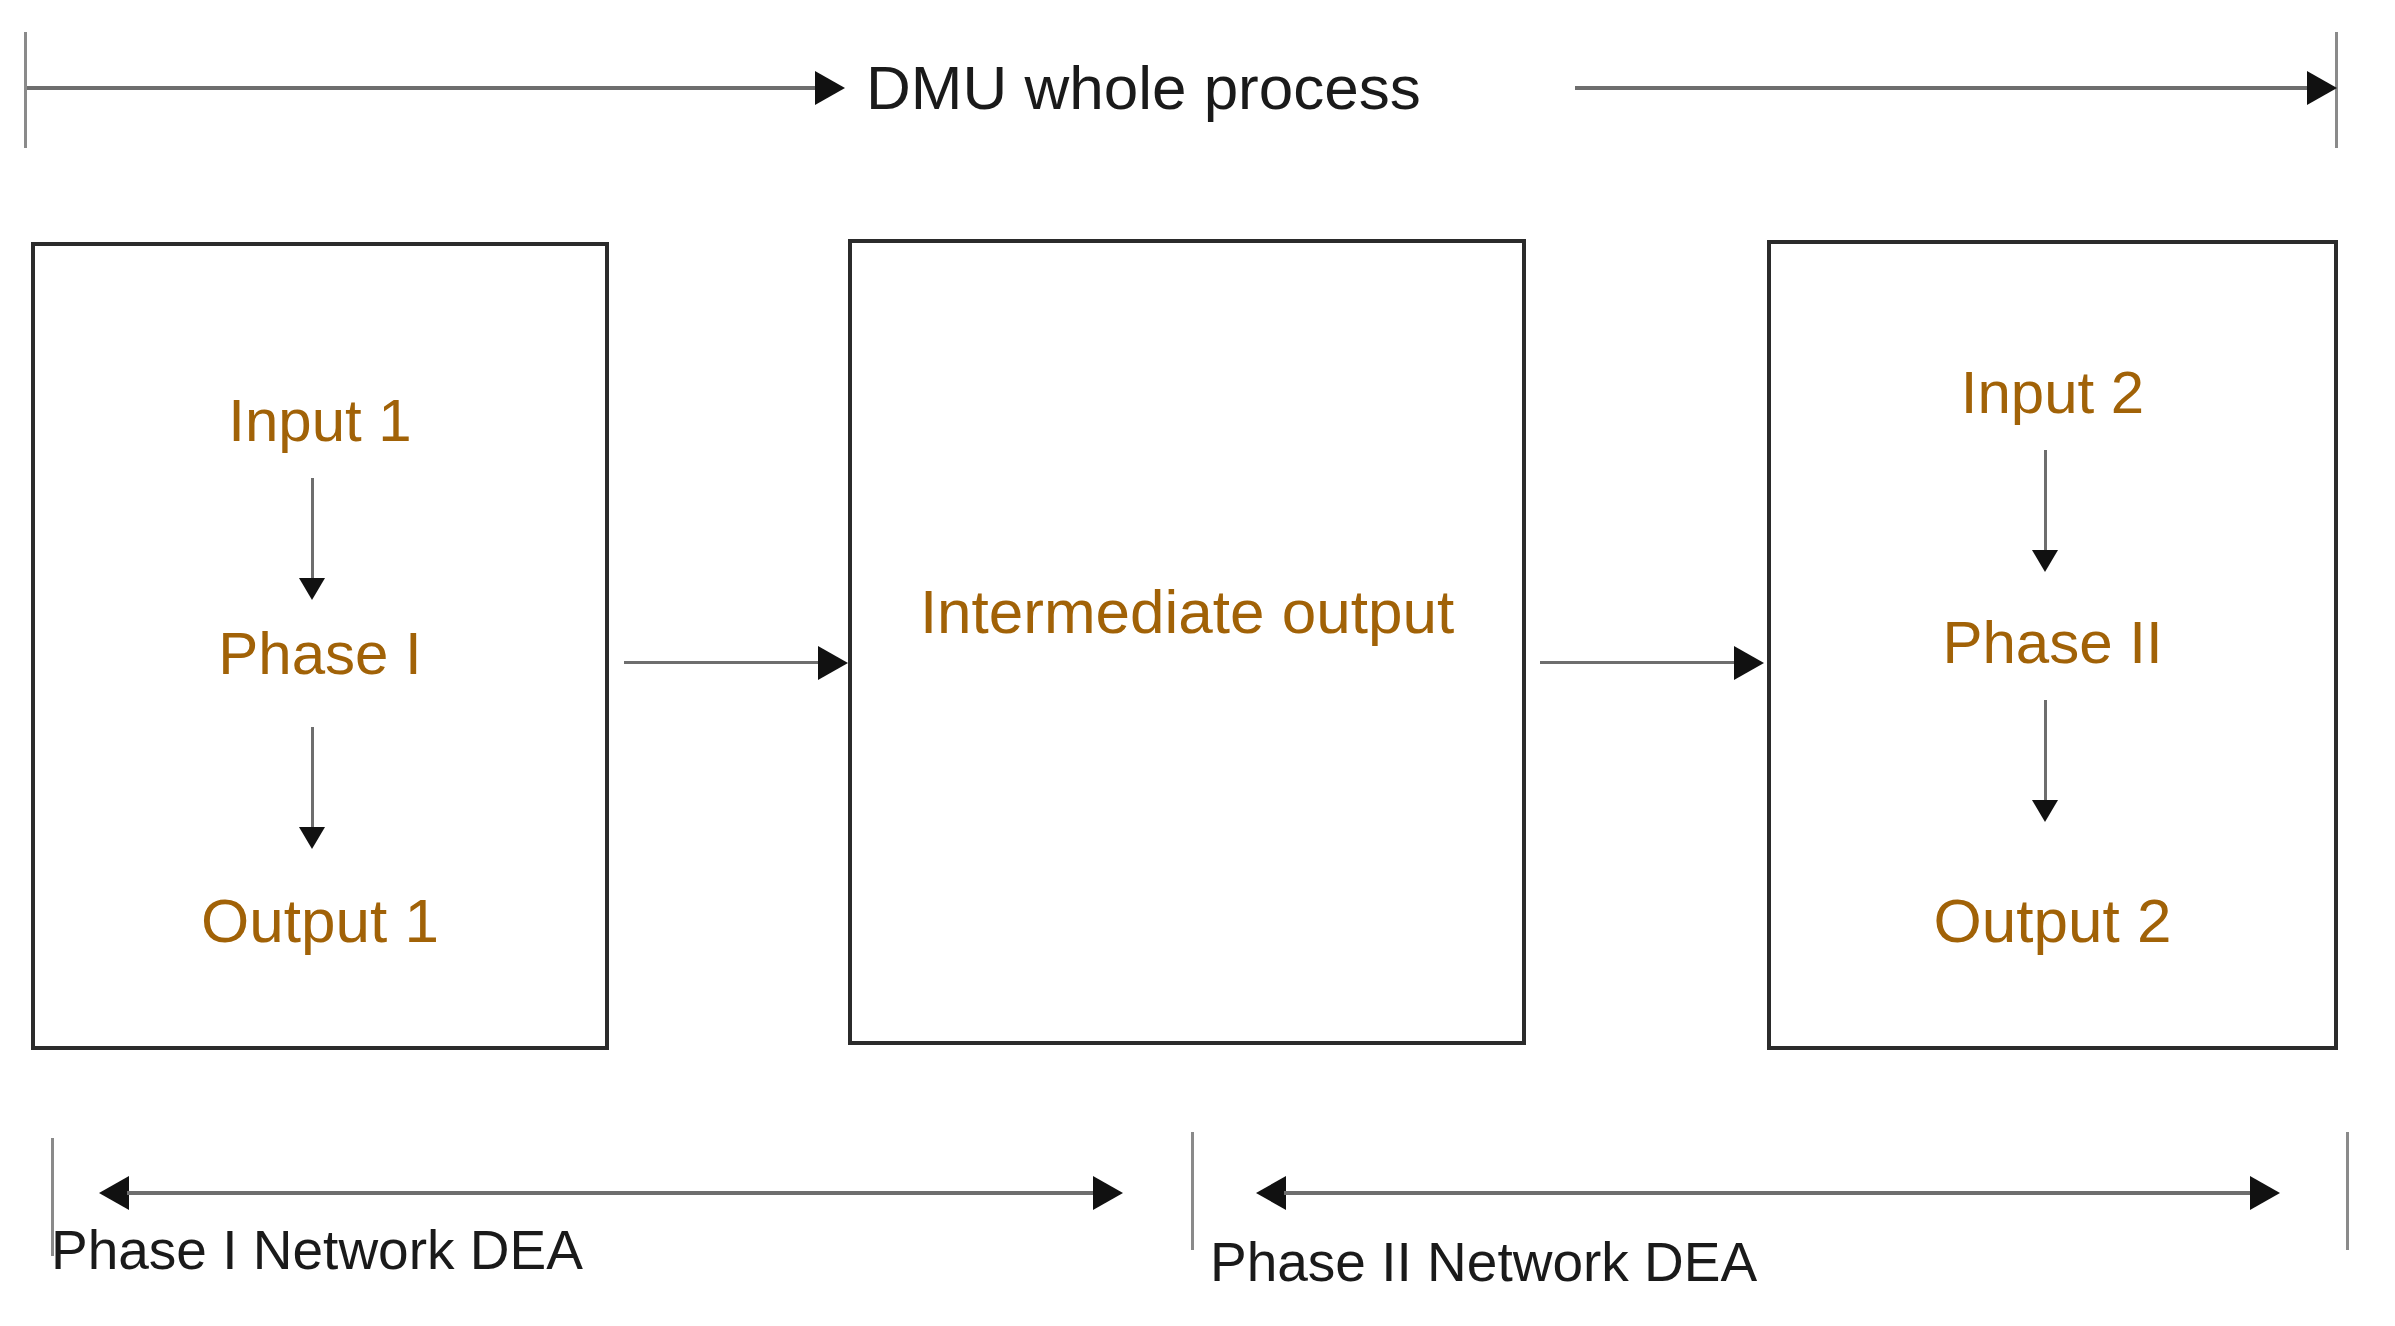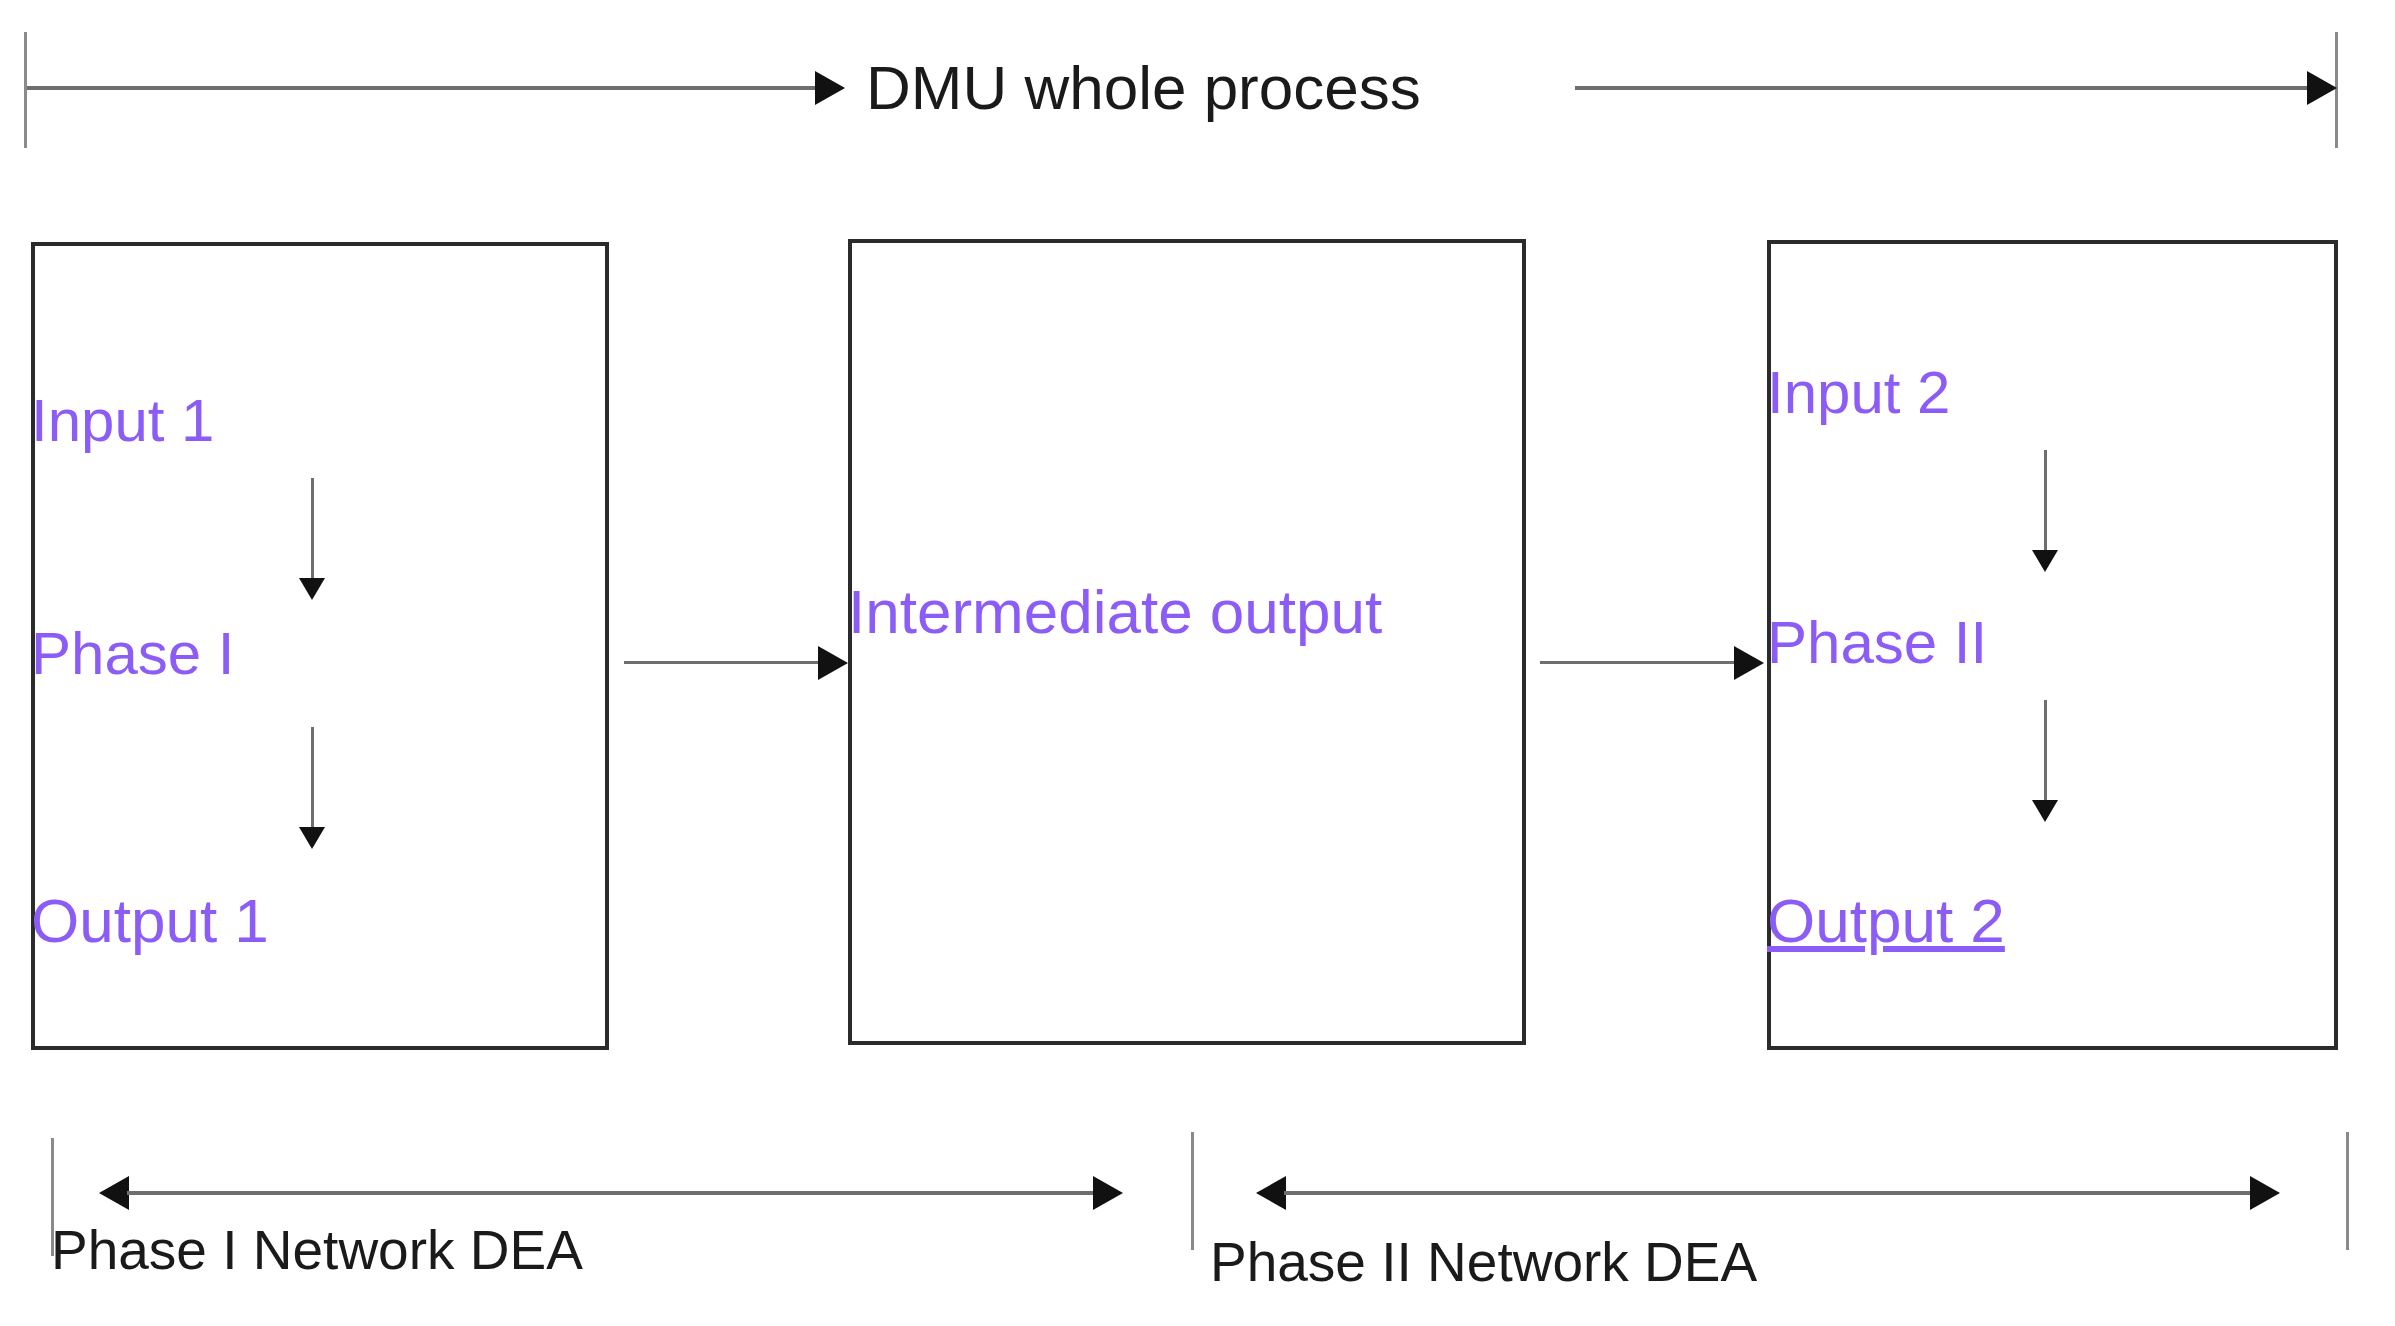--- a/index.html
+++ b/index.html
@@ -69,24 +69,24 @@
   .pbox {
     position: absolute;
     border: 4px solid #2b2b2b;
     background: #ffffff;
     box-sizing: border-box;
   }
 
   
   .node-label {
     position: absolute;
-    text-align: left;
+    text-align: center;
     white-space: nowrap;
     font-weight: 400;
-    color: #8b5cf6;
+    color: #a16207;
   }
   .title-label {
     position: absolute;
     white-space: nowrap;
     color: #1a1a1a;
   }
 
   .t-top     { font-size: 62px; }
   .t-node    { font-size: 60px; }
   .t-node-lg { font-size: 62px; }
@@ -147,21 +147,21 @@
     <div class="node-label t-node" style="left:1767px; top:358px; width:571px;">Input 2</div>
 
     <div class="vline-thin" style="left:2044px; top:450px; height:110px;"></div>
     <div class="arrow-down" style="left:2032px; top:550px;"></div>
 
     <div class="node-label t-node" style="left:1767px; top:608px; width:571px;">Phase II</div>
 
     <div class="vline-thin" style="left:2044px; top:700px; height:110px;"></div>
     <div class="arrow-down" style="left:2032px; top:800px;"></div>
 
-    <div class="node-label t-node-lg" style="left:1767px; top:885px; width:571px;text-decoration:underline;">Output 2</div>
+    <div class="node-label t-node-lg" style="left:1767px; top:885px; width:571px;">Output 2</div>
   </div>
 
   <div>
     <div class="tick" style="left:51px; top:1138px; height:118px;"></div>
     <div class="tick" style="left:1191px; top:1132px; height:118px;"></div>
 
     <div class="arrow-left" style="left:99px; top:1176px;"></div>
     <div class="hline" style="left:127px; top:1191px; width:968px;"></div>
     <div class="arrow-right" style="left:1093px; top:1176px;"></div>
 

